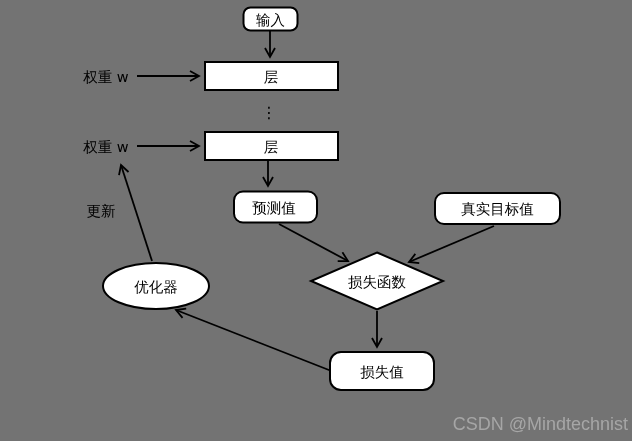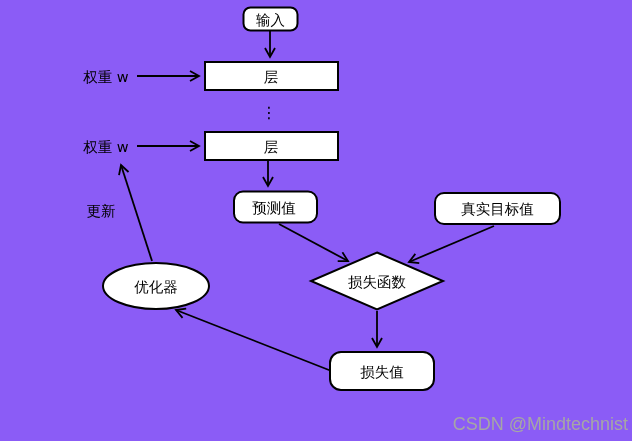--- a/index.html
+++ b/index.html
@@ -4,21 +4,21 @@
 <style>
   html, body {
     margin: 0;
     padding: 0;
     background: #ffffff;
   }
   .canvas {
     position: relative;
     width: 632px;
     height: 441px;
-    background: #8b5cf6;
+    background: #737373;
     overflow: hidden;
     font-family: "DejaVu Sans", sans-serif;
   }
   svg { display: block; }
   .shape {
     fill: #ffffff;
     stroke: #000000;
     stroke-width: 2;
   }
   .edge {

